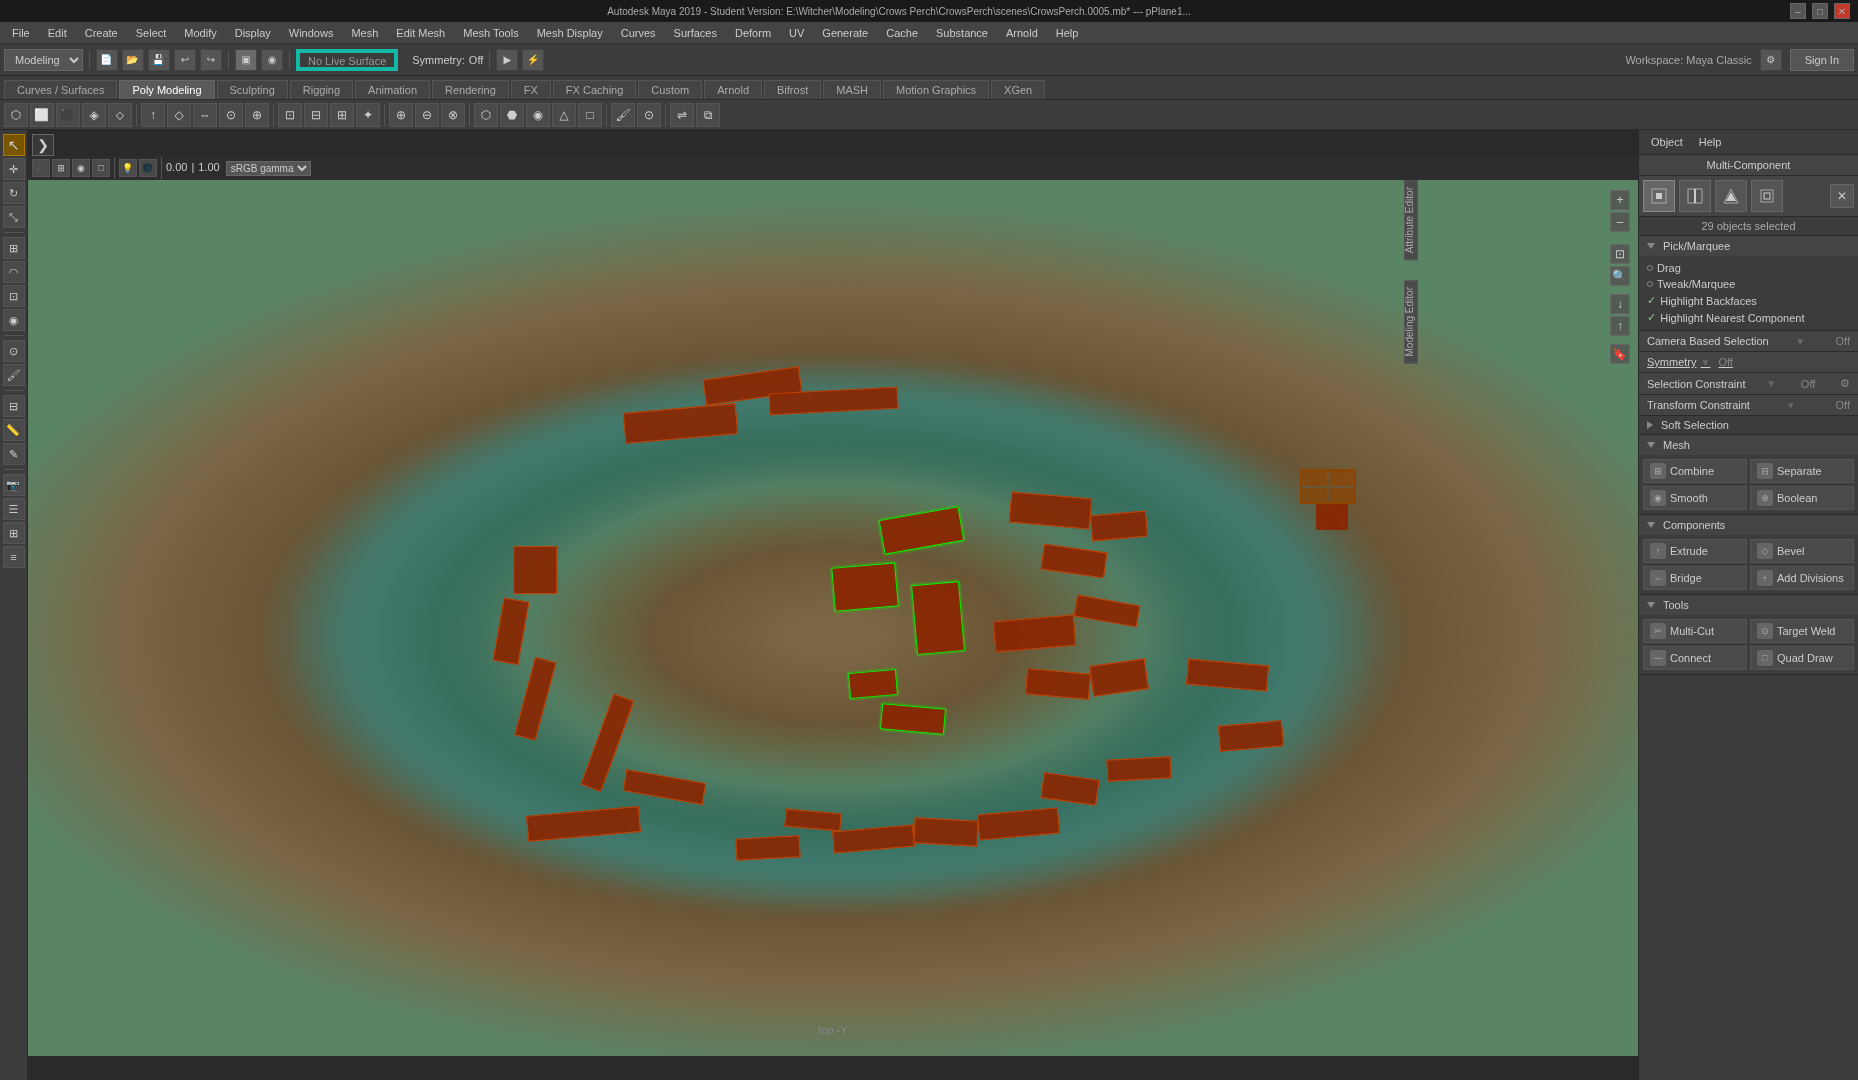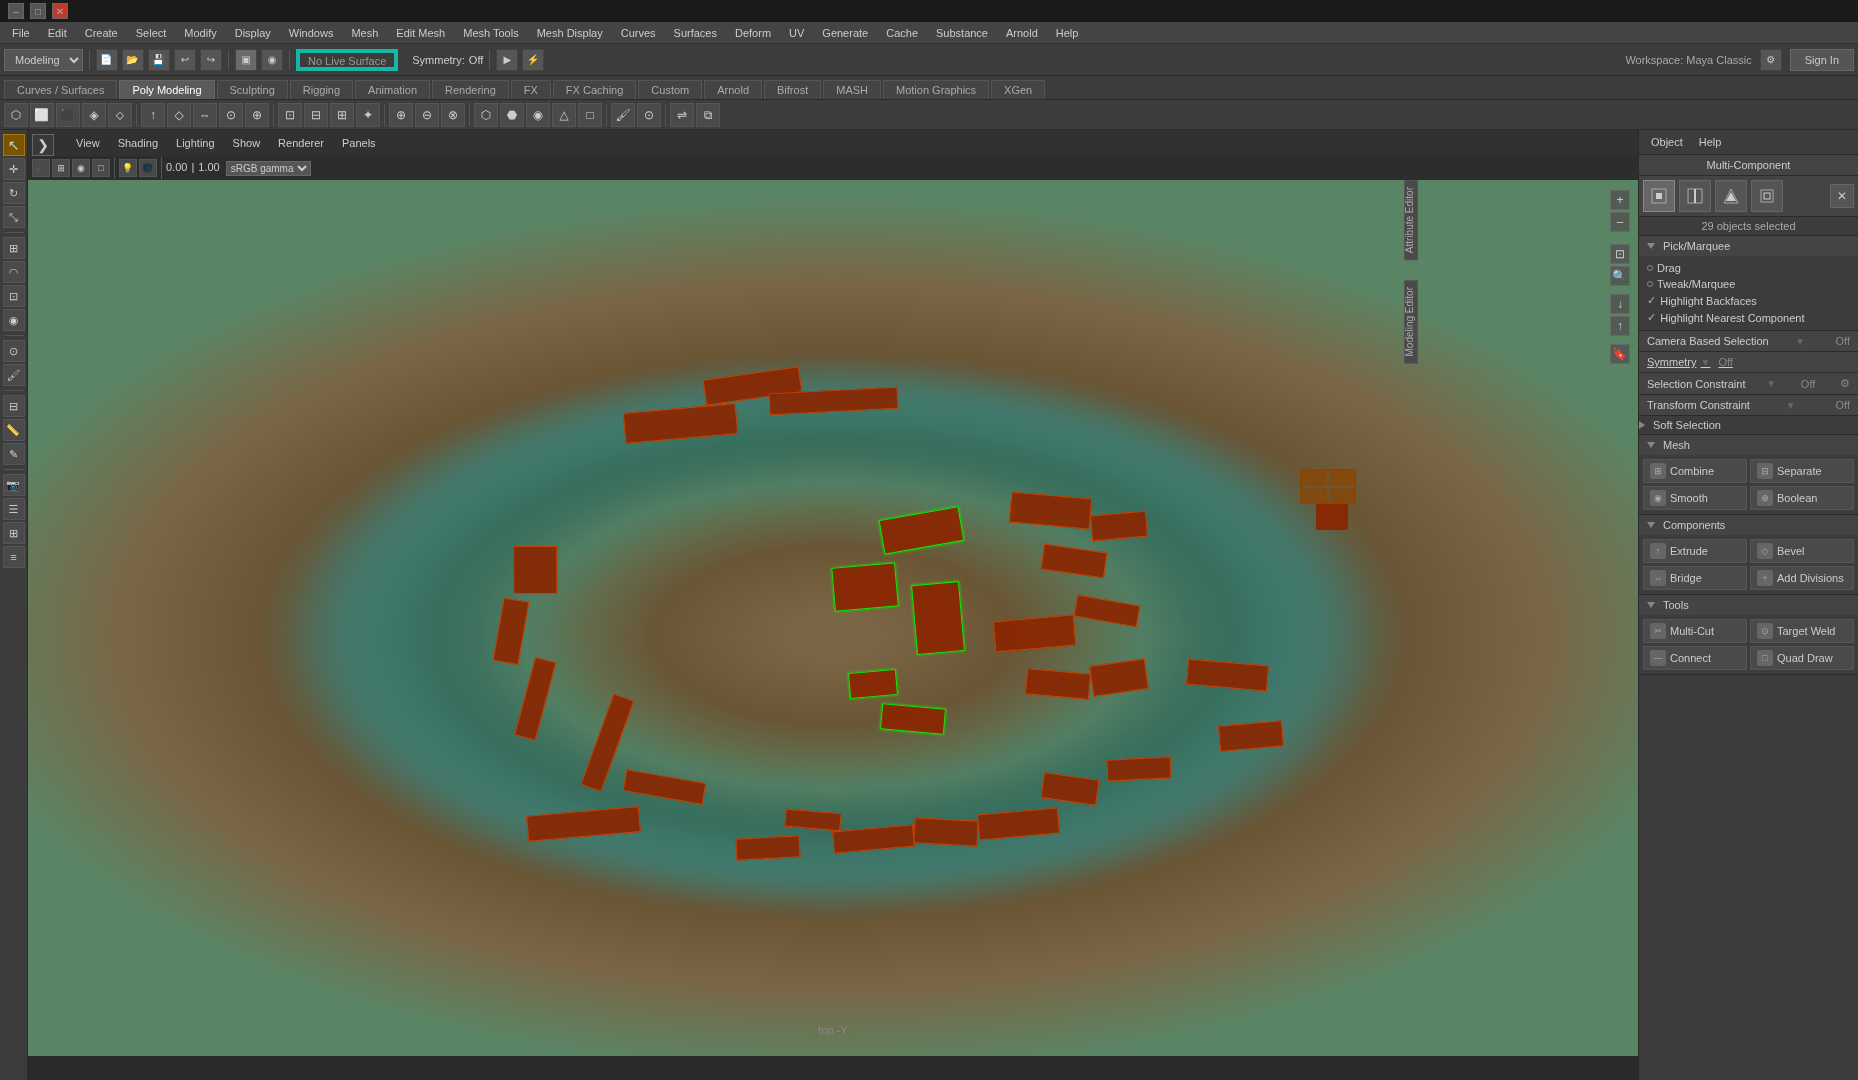--- a/index.html
+++ b/index.html
@@ -430,21 +430,21 @@
     }
     
     
     #right-panel::-webkit-scrollbar { width: 6px; }
     #right-panel::-webkit-scrollbar-track { background: #333; }
     #right-panel::-webkit-scrollbar-thumb { background: #555; }
 
     .soft-selection-row {
       display: flex;
       align-items: center;
-      padding: 3px 0;
+      padding: 3px 8px;
       font-size: 11px;
       color: #ccc;
       gap: 4px;
     }
     .triangle-collapse {
       display: inline-block;
       width: 0; height: 0;
       border-top: 4px solid transparent;
       border-bottom: 4px solid transparent;
       border-left: 6px solid #888;
@@ -457,20 +457,21 @@
       border-left: 4px solid transparent;
       border-right: 4px solid transparent;
       border-top: 6px solid #888;
       margin-right: 4px;
     }
   </style>
 </head>
 <body>
 
 <div id="title-bar">
+  <span style="flex:1; text-align:center; font-size:10px; white-space:nowrap; overflow:hidden; text-overflow:ellipsis;">Autodesk Maya 2019 - Student Version: E:\Witcher\Modeling\Crows Perch\CrowsPerch\scenes\CrowsPerch.0005.mb* --- pPlane1...</span>
   <div class="win-controls">
     <div class="win-btn">–</div>
     <div class="win-btn">□</div>
     <div class="win-btn close">✕</div>
   </div>
 </div>
 
 <div id="menu-bar">
   <span class="menu-item">File</span>
   <span class="menu-item">Edit</span>
@@ -608,29 +609,20 @@
     <div class="left-btn">⊞</div>
     <div class="left-btn">≡</div>
   </div>
 
   <div id="viewport">
 
     <div class="vp-expand-btn">
       <span>❯</span>
     </div>
 
-    <div id="viewport-header">
-      <div style="width:28px"></div>
-      <span class="vp-menu">View</span>
-      <span class="vp-menu">Shading</span>
-      <span class="vp-menu">Lighting</span>
-      <span class="vp-menu">Show</span>
-      <span class="vp-menu">Renderer</span>
-      <span class="vp-menu">Panels</span>
-    </div>
 
     <div id="viewport-sub-toolbar">
       <div class="icon-btn" style="width:18px;height:18px;font-size:9px;">🎥</div>
       <div class="icon-btn" style="width:18px;height:18px;font-size:9px;">⊞</div>
       <div class="icon-btn" style="width:18px;height:18px;font-size:9px;">◉</div>
       <div class="icon-btn" style="width:18px;height:18px;font-size:9px;">□</div>
       <div class="icon-sep"></div>
       <div class="icon-btn" style="width:18px;height:18px;font-size:9px;">💡</div>
       <div class="icon-btn" style="width:18px;height:18px;font-size:9px;">🌑</div>
       <div class="icon-sep"></div>

